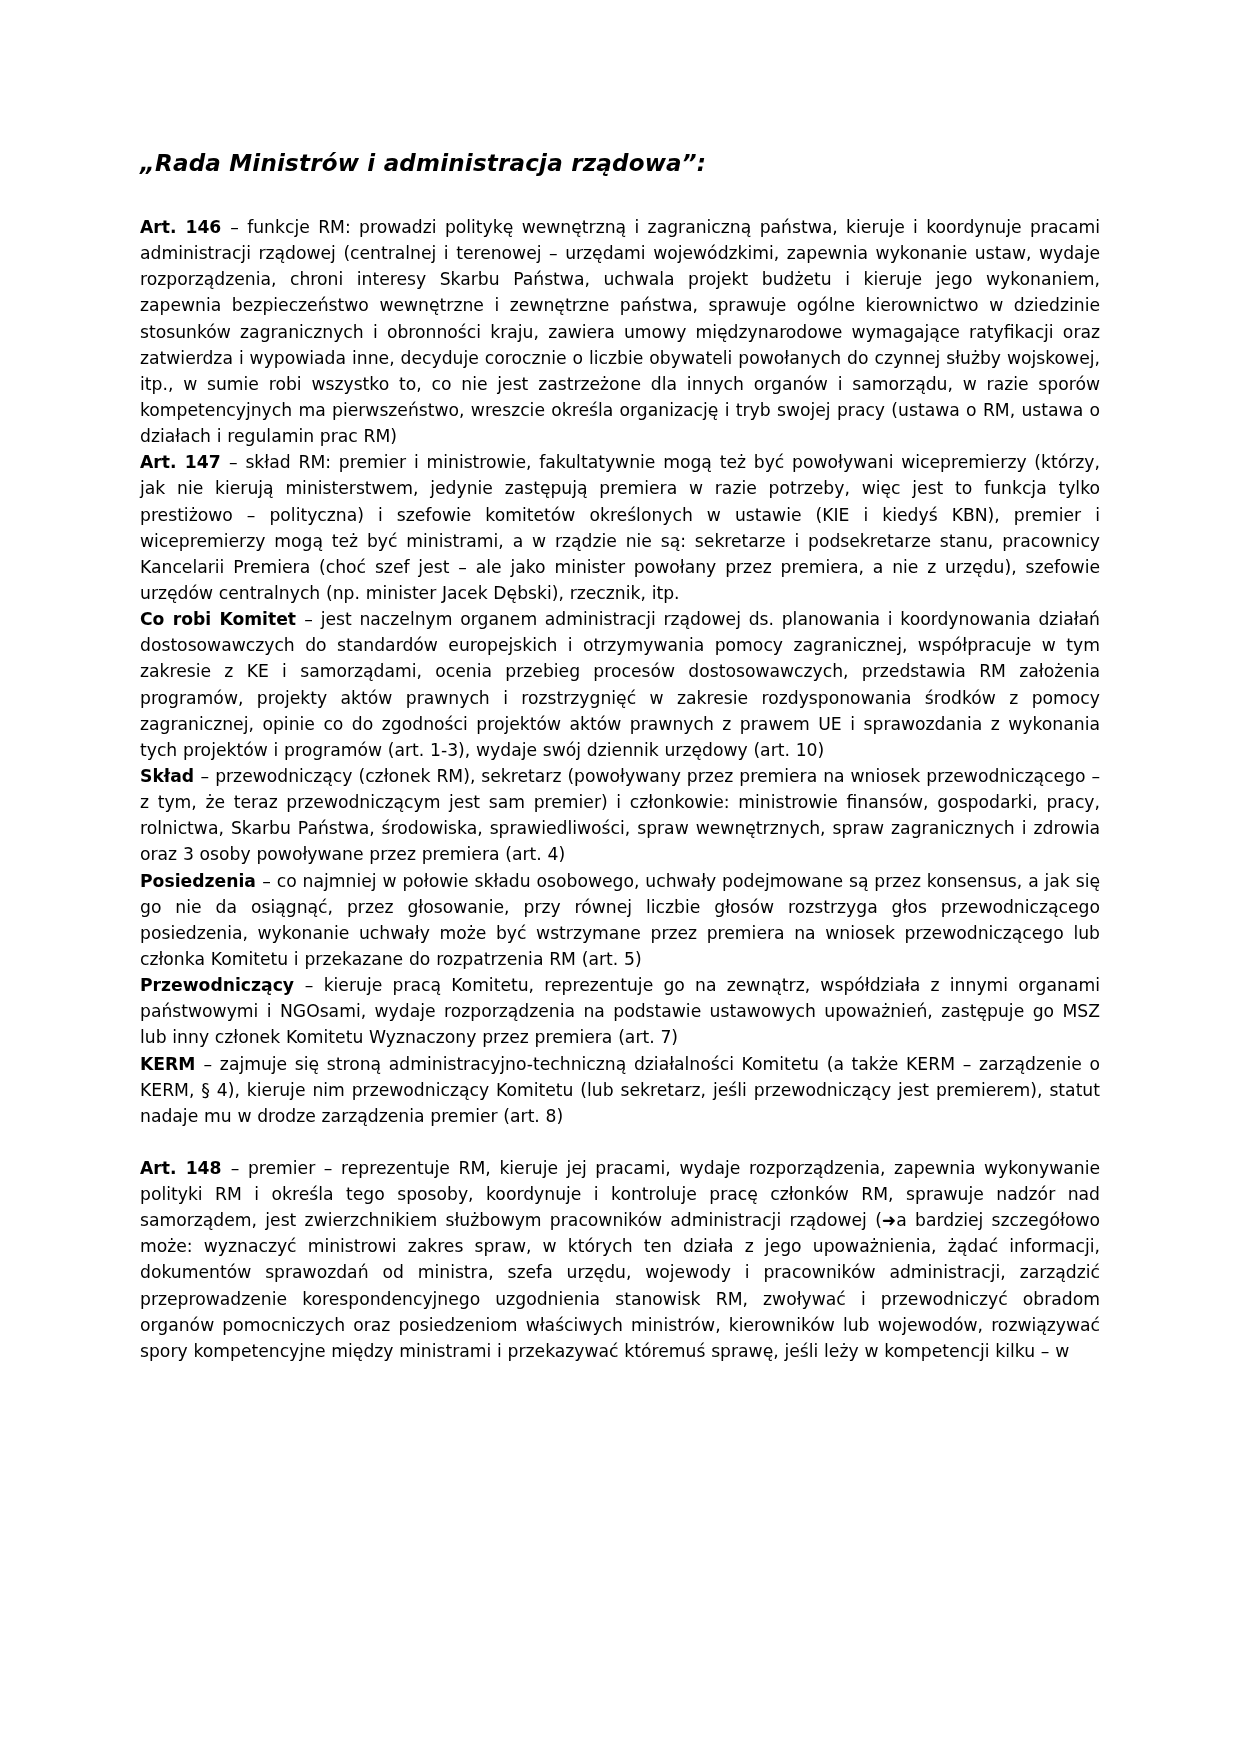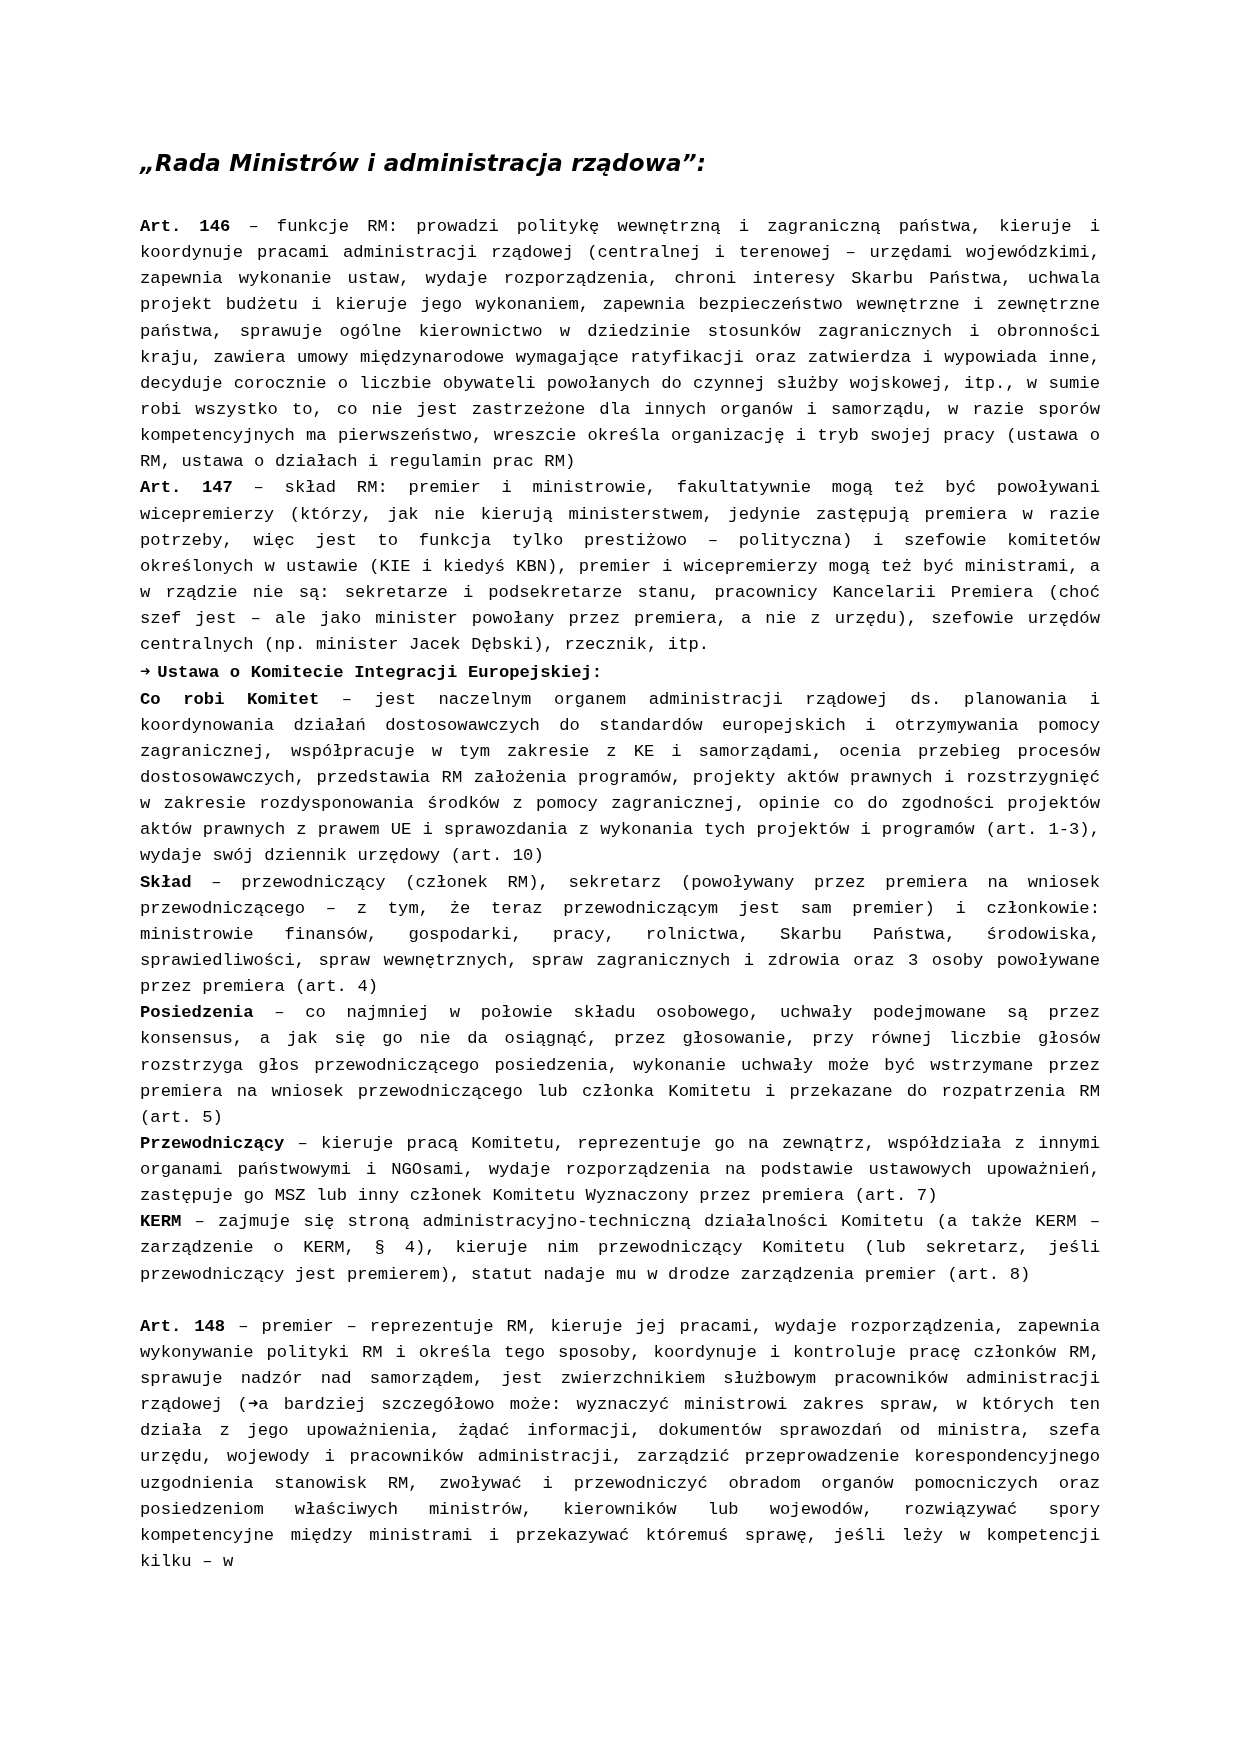--- a/index.html
+++ b/index.html
@@ -25,21 +25,20 @@
     font-style: italic;
     letter-spacing: 0.2px;
     margin: 0 0 38px 0;
   }
   .para {
     font-size: 17.2px;
     line-height: 1.52;
     text-align: justify;
     margin: 0;
     word-spacing: 0.3px;
-    font-family: Liberation Mono, monospace;
   }
   .para .lead {
     font-weight: bold;
   }
   .para.arrow-head {
     font-weight: bold;
     margin-top: 2px;
   }
   .arrow-glyph {
     font-weight: bold;
@@ -55,21 +54,20 @@
 <div class="page">
 
   <h1 class="doc-title">„Rada Ministrów i administracja rządowa”:</h1>
 
   <div class="body-text">
 
     <p class="para"><span class="lead">Art. 146 </span><span>– funkcje RM: prowadzi politykę wewnętrzną i zagraniczną państwa, kieruje i koordynuje pracami administracji rządowej (centralnej i terenowej – urzędami wojewódzkimi, zapewnia wykonanie ustaw, wydaje rozporządzenia, chroni interesy Skarbu Państwa, uchwala projekt budżetu i kieruje jego wykonaniem, zapewnia bezpieczeństwo wewnętrzne i zewnętrzne państwa, sprawuje ogólne kierownictwo w dziedzinie stosunków zagranicznych i obronności kraju, zawiera umowy międzynarodowe wymagające ratyfikacji oraz zatwierdza i wypowiada inne, decyduje corocznie o liczbie obywateli powołanych do czynnej służby wojskowej, itp., w sumie robi wszystko to, co nie jest zastrzeżone dla innych organów i samorządu, w razie sporów kompetencyjnych ma pierwszeństwo, wreszcie określa organizację i tryb swojej pracy (ustawa o RM, ustawa o działach i regulamin prac RM)</span></p>
 
     <p class="para"><span class="lead">Art. 147 </span><span>– skład RM: premier i ministrowie, fakultatywnie mogą też być powoływani wicepremierzy (którzy, jak nie kierują ministerstwem, jedynie zastępują premiera w razie potrzeby, więc jest to funkcja tylko prestiżowo – polityczna) i szefowie komitetów określonych w ustawie (KIE i kiedyś KBN), premier i wicepremierzy mogą też być ministrami, a w rządzie nie są: sekretarze i podsekretarze stanu, pracownicy Kancelarii Premiera (choć szef jest – ale jako minister powołany przez premiera, a nie z urzędu), szefowie urzędów centralnych (np. minister Jacek Dębski), rzecznik, itp.</span></p>
 
-    <p class="para arrow-head"><span class="arrow-glyph">➜</span><span class="lead">Ustawa o Komitecie Integracji Europejskiej:</span></p>
 
     <p class="para"><span class="lead">Co robi Komitet </span><span>– jest naczelnym organem administracji rządowej ds. planowania i koordynowania działań dostosowawczych do standardów europejskich i otrzymywania pomocy zagranicznej, współpracuje w tym zakresie z KE i samorządami, ocenia przebieg procesów dostosowawczych, przedstawia RM założenia programów, projekty aktów prawnych i rozstrzygnięć w zakresie rozdysponowania środków z pomocy zagranicznej, opinie co do zgodności projektów aktów prawnych z prawem UE i sprawozdania z wykonania tych projektów i programów (art. 1-3), wydaje swój dziennik urzędowy (art. 10)</span></p>
 
     <p class="para"><span class="lead">Skład </span><span>– przewodniczący (członek RM), sekretarz (powoływany przez premiera na wniosek przewodniczącego – z tym, że teraz przewodniczącym jest sam premier) i członkowie: ministrowie finansów, gospodarki, pracy, rolnictwa, Skarbu Państwa, środowiska, sprawiedliwości, spraw wewnętrznych, spraw zagranicznych i zdrowia oraz 3 osoby powoływane przez premiera (art. 4)</span></p>
 
     <p class="para"><span class="lead">Posiedzenia </span><span>– co najmniej w połowie składu osobowego, uchwały podejmowane są przez konsensus, a jak się go nie da osiągnąć, przez głosowanie, przy równej liczbie głosów rozstrzyga głos przewodniczącego posiedzenia, wykonanie uchwały może być wstrzymane przez premiera na wniosek przewodniczącego lub członka Komitetu i przekazane do rozpatrzenia RM (art. 5)</span></p>
 
     <p class="para"><span class="lead">Przewodniczący </span><span>– kieruje pracą Komitetu, reprezentuje go na zewnątrz, współdziała z innymi organami państwowymi i NGOsami, wydaje rozporządzenia na podstawie ustawowych upoważnień, zastępuje go MSZ lub inny członek Komitetu Wyznaczony przez premiera (art. 7)</span></p>
 
     <p class="para"><span class="lead">KERM </span><span>– zajmuje się stroną administracyjno-techniczną działalności Komitetu (a także KERM – zarządzenie o KERM, § 4), kieruje nim przewodniczący Komitetu (lub sekretarz, jeśli przewodniczący jest premierem), statut nadaje mu w drodze zarządzenia premier (art. 8)</span></p>

